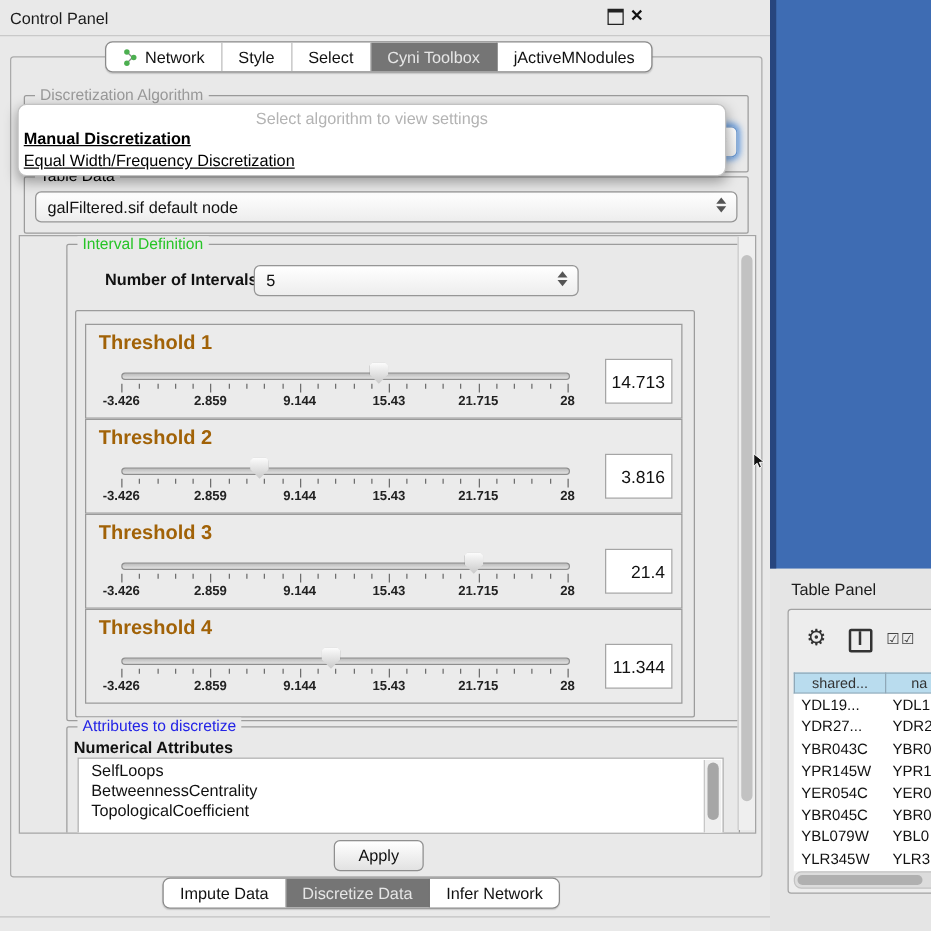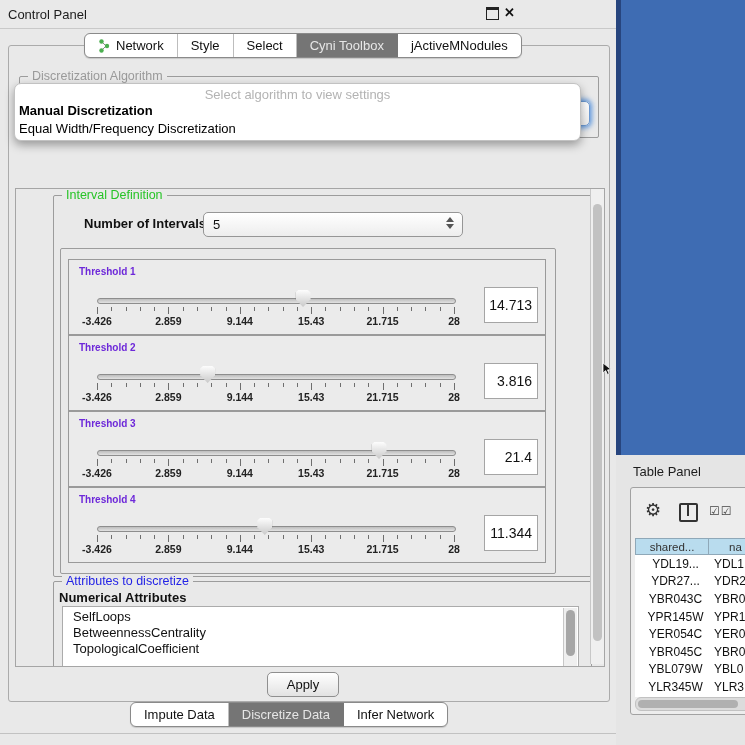--- a/index.html
+++ b/index.html
@@ -43,21 +43,21 @@
 
   
   #algo-group{left:10px;top:30px;width:578px;height:60px;}
   #algo-group .grouptitle{color:#9a9a9a;}
   #algo-combo{left:8px;top:24px;width:562px;box-shadow:0 0 5px 2px rgba(75,140,220,.85);
               border-color:#6d9ad2;}
   #algo-popup{left:5px;top:37px;width:565px;height:56px;background:#fff;z-index:40;
               border:1px solid #c2c2c2;border-radius:7px;
               box-shadow:0 4px 10px rgba(0,0,0,.35);overflow:hidden;}
   #popup-hint{text-align:center;font-size:13px;color:#b3b3b3;padding-top:3px;height:15px;}
-  .popup-item{font-size:13px;color:#000;padding:1px 4px;height:16px;}
+  .popup-item{font-size:13px;color:#000;padding:1px 4px;height:16px;text-decoration:underline;}
   .popup-item.current{font-weight:bold;}
 
   
   #tabledata-group{left:10px;top:95px;width:578px;height:44px;}
   #tabledata-combo{left:8px;top:11px;width:562px;}
 
   
   #viewport{left:6px;top:142px;width:588px;height:477px;border:1px solid #a5a5a5;
             background:#e9e9e9;overflow:hidden;}
   .vscroll{position:absolute;width:13px;background:#efefef;border-left:1px solid #c7c7c7;}
@@ -66,21 +66,21 @@
   #interval-group{left:37px;top:6px;width:537px;height:380px;}
   #interval-group>.grouptitle{color:#27c427;}
   #noi-label{left:30px;top:20px;font-size:13px;font-weight:bold;color:#111;}
   #noi-combo{left:149px;top:16px;width:260px;}
 
   #thr-group{left:6px;top:52px;width:494px;height:324px;}
   #thr-group>.grouptitle{color:#2323e6;}
 
   .threshold-panel{position:absolute;left:7px;width:476px;height:74px;
                    border:1px solid #9a9a9a;background:#ebebeb;}
-  .thr-title{position:absolute;left:10px;top:6px;font-size:10px;font-weight:bold;color:#6d28d9;}
+  .thr-title{position:absolute;left:10px;top:6px;font-size:16px;font-weight:bold;color:#a16207;}
   .track{position:absolute;left:28px;top:38px;width:357px;height:4px;
          background:linear-gradient(#bdbdbd,#e2e2e2);border:1px solid #8d8d8d;border-radius:3px;}
   .slider-zone{position:absolute;left:28px;top:0;width:357px;height:100%;}
   .thumb{position:absolute;top:30px;width:15px;height:17px;
          background:linear-gradient(#fdfdfd,#c9c9c9);
          clip-path:polygon(18% 0,82% 0,100% 15%,100% 55%,50% 100%,0 55%,0 15%);
          filter:drop-shadow(0 0 1px #6f6f6f);}
   .ticks{position:absolute;left:28px;top:47px;width:357px;height:8px;}
   .ticks i{position:absolute;width:1px;background:#6e6e6e;}
   .tick-labels{position:absolute;left:28px;top:55px;width:357px;height:12px;}
@@ -120,21 +120,21 @@
   #tp-columns i{position:absolute;left:5.5px;top:0;width:2px;height:11px;background:#333;}
   #tp-checks{left:78px;top:16px;font-size:12px;color:#444;letter-spacing:1px;}
   #tp-header{left:4px;top:50px;height:17px;display:flex;}
   .th-cell{background:#b9dcee;border:1px solid #8fa8b8;border-right:none;font-size:11.5px;
            color:#333;display:flex;align-items:center;justify-content:center;
            box-sizing:border-box;overflow:hidden;white-space:nowrap;}
   #th-0{width:73px;}
   #th-1{width:60px;justify-content:flex-start;padding-left:20px;}
   #tp-rows{left:4px;top:67px;width:125px;height:142px;background:#fff;overflow:hidden;}
   .tp-row{display:flex;height:17.6px;align-items:center;font-size:12px;color:#111;}
-  .tp-row span{white-space:nowrap;overflow:visible;text-align:center;}
+  .tp-row span{white-space:nowrap;overflow:visible;}
   .tp-row .c0{width:69px;padding-left:6px;}
   .tp-row .c1{padding-left:4px;}
   #tp-hscroll{left:4px;top:209px;width:122px;height:12px;background:#dcdcdc;
               border-radius:6px;border:1px solid #c2c2c2;}
   #tp-hscroll .thumb-h{position:absolute;left:2px;top:1.5px;width:100px;height:8px;
               background:#b0b0b0;border-radius:4px;}
 
   #cursor{left:602px;top:362px;z-index:60;}
 </style>
 </head>
@@ -185,20 +185,31 @@
           </span>
         </div>
     </div>
 
     <div id="algo-popup" class="abs">
       <div id="popup-hint">Select algorithm to view settings</div>
       <div class="popup-item current">Manual Discretization</div>
       <div class="popup-item">Equal Width/Frequency Discretization</div>
     </div>
 
+    <div id="tabledata-group" class="groupbox">
+      <span class="grouptitle">Table Data</span>
+      <div id="tabledata-combo" class="combo">
+        <span>galFiltered.sif default node</span>
+
+      <span class="spinner">
+            <i class="up"></i>
+            <i class="dn"></i>
+          </span>
+        </div>
+    </div>
 
     <div id="viewport" class="abs">
 
       <div id="interval-group" class="groupbox">
         <span class="grouptitle">Interval Definition</span>
         <span id="noi-label" class="abs">Number of Intervals</span>
         <div id="noi-combo" class="combo">
           <span>5</span>
 
         <span class="spinner">

